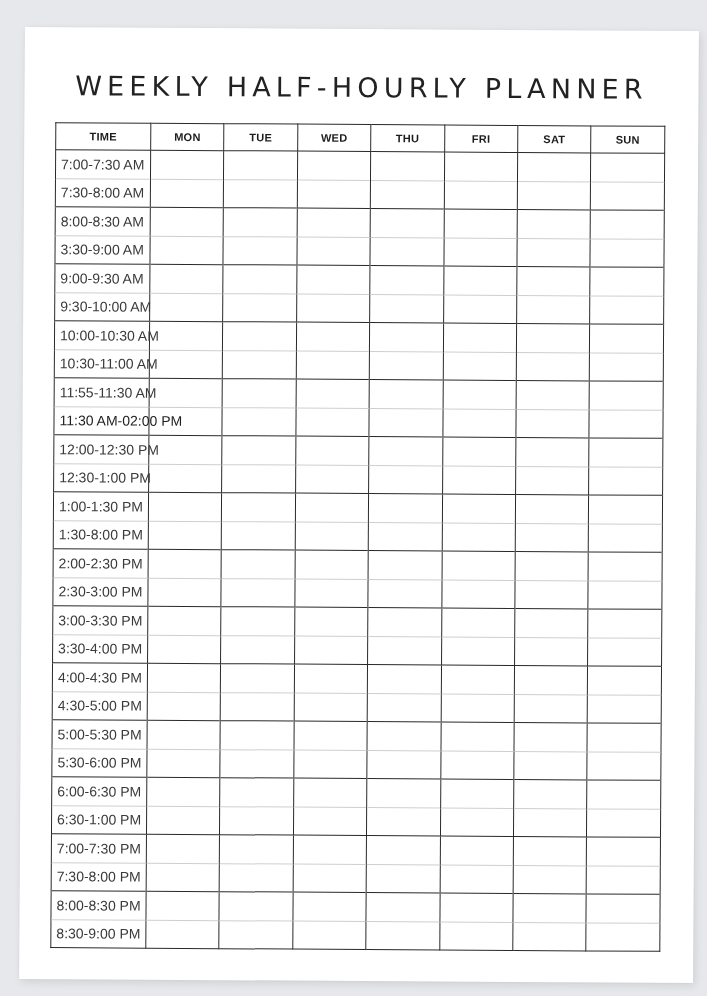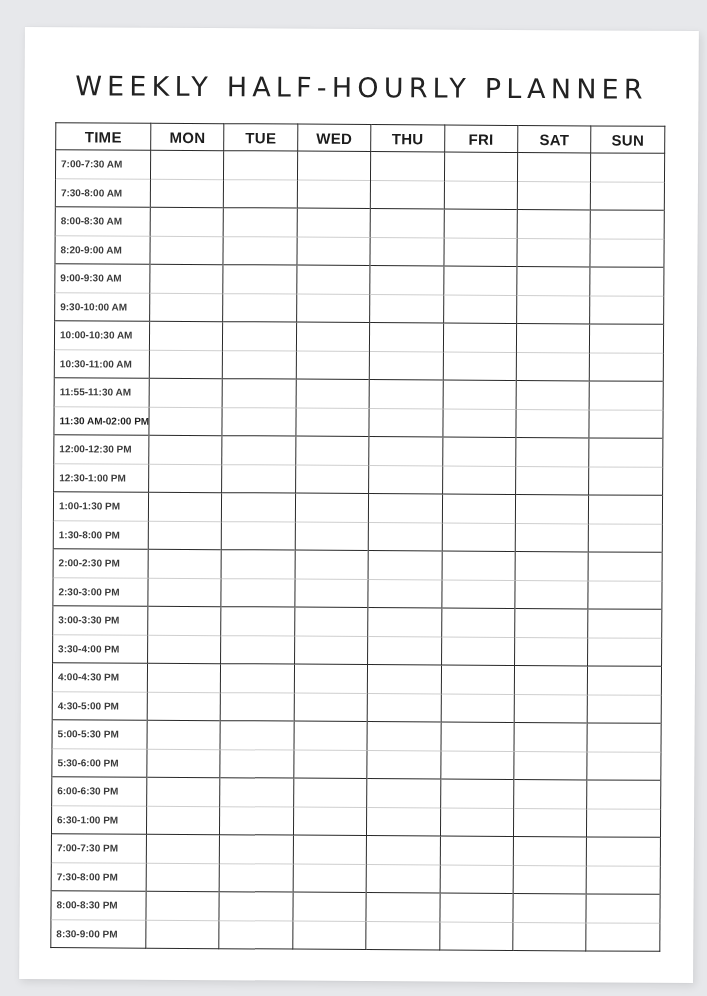--- a/index.html
+++ b/index.html
@@ -52,42 +52,42 @@
     border-left: 1.5px solid #2a2a2a;
     border-right: 1.5px solid #2a2a2a;
     padding: 0;
   }
   table.planner thead th {
     height: 26px;
     border-top: 1.5px solid #2a2a2a;
     border-bottom: 1.5px solid #2a2a2a;
     font-family: "Liberation Sans", sans-serif;
     font-weight: bold;
-    font-size: 15px;
+    font-size: 11px;
     color: #1c1c1c;
     text-align: center;
     vertical-align: middle;
     letter-spacing: 0.3px;
   }
   table.planner tbody td {
     height: 27.5px;
   }
   table.planner tbody tr.hour-start td {
     border-top: 1.5px solid #2a2a2a;
   }
   table.planner tbody tr.half td {
     border-top: 1.5px solid #cfcfcf;
   }
   table.planner tbody tr.last td {
     border-bottom: 1.5px solid #2a2a2a;
   }
   td.time-cell {
     font-family: "Liberation Sans", sans-serif;
-    font-size: 10px;
-    font-weight: bold;
+    font-size: 14px;
+    font-weight: normal;
     color: #3a3a3a;
     padding-left: 5px !important;
     white-space: nowrap;
     vertical-align: middle;
   }
   td.time-cell.emph {
     color: #1e1e1e;
   }
   col.c-time { width: 95px; }
   col.c-day { width: 73.4px; }
@@ -146,21 +146,21 @@
           <td class="time-cell">8:00-8:30 AM</td>
           <td></td>
           <td></td>
           <td></td>
           <td></td>
           <td></td>
           <td></td>
           <td></td>
         </tr>
         <tr class="half">
-          <td class="time-cell">8:20-9:00 AM</td>
+          <td class="time-cell">3:30-9:00 AM</td>
           <td></td>
           <td></td>
           <td></td>
           <td></td>
           <td></td>
           <td></td>
           <td></td>
         </tr>
         <tr class="hour-start">
           <td class="time-cell">9:00-9:30 AM</td>

